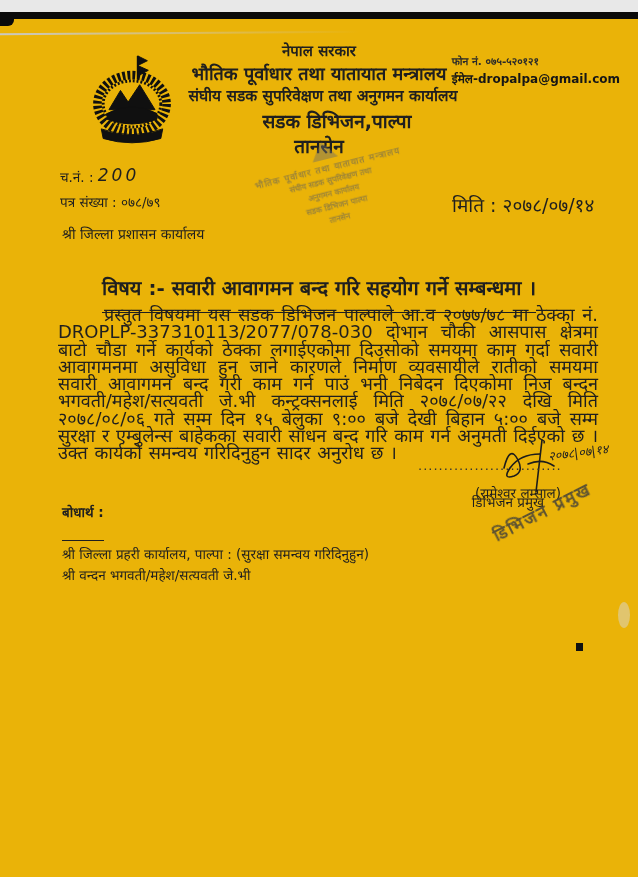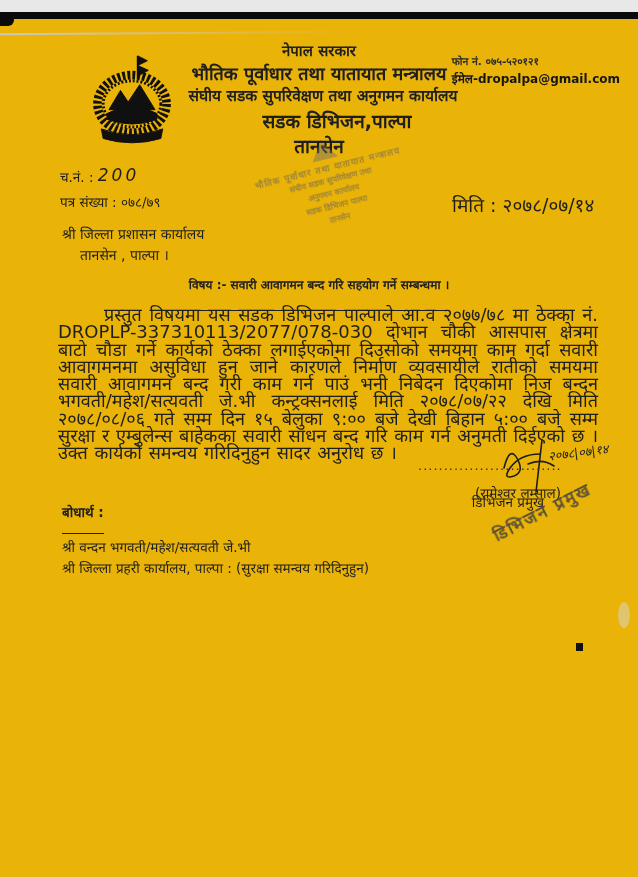--- a/index.html
+++ b/index.html
@@ -42,21 +42,21 @@
   
   .refblock{position:absolute;left:60px;top:150px;font-size:13.5px;line-height:1.7;}
   .chalani-val{font-size:17px;letter-spacing:3px;font-style:italic;position:relative;top:-1px;}
   .dateline{position:absolute;left:452px;top:180px;font-size:19px;}
 
   .recipient{position:absolute;left:62px;top:212px;font-size:14px;line-height:1.5;}
   .recipient .r2{padding-left:18px;}
 
   
   .subject{position:absolute;left:0;top:262px;width:638px;text-align:center;}
-  .subject span{font-size:12px;font-weight:bold;border-bottom:1.5px solid #1f1f1f;padding-bottom:18px;}
+  .subject span{font-size:20px;font-weight:bold;border-bottom:1.5px solid #1f1f1f;padding-bottom:12px;}
 
   
   .body-par{
     position:absolute;left:58px;top:294px;width:540px;
     font-size:18px;line-height:17.3px;text-align:justify;text-indent:46px;
     margin:0;word-spacing:1px;
   }
 
   
   .sig-scribble{position:absolute;left:498px;top:422px;width:140px;height:62px;}
@@ -65,21 +65,21 @@
   .sig-name{position:absolute;left:428px;top:472px;width:180px;text-align:center;font-size:13.5px;}
   .sig-title{position:absolute;left:428px;top:481px;width:160px;text-align:center;font-size:13.5px;}
   .sig-stamp{
     position:absolute;left:462px;top:488px;width:160px;text-align:center;
     font-size:17px;font-weight:bold;color:#3c3c3c;opacity:.8;
     transform:rotate(-27deg);letter-spacing:2px;filter:blur(.3px);
   }
 
   
   .cc{position:absolute;left:62px;top:490px;font-size:13.5px;line-height:1.55;}
-  .cc-head{font-weight:bold;border-bottom:1.5px solid #1f1f1f;display:inline-block;padding-bottom:10px;margin-bottom:3px;text-align:center;}
+  .cc-head{font-weight:bold;border-bottom:1.5px solid #1f1f1f;display:inline-block;padding-bottom:17px;margin-bottom:3px;text-align:center;}
 </style>
 </head>
 <body>
 
 <div class="page">
 
   <div class="scan-bar"></div>
   <div class="scan-bar-corner"></div>
   <div class="scan-line"></div>
   <div class="dot-artifact"></div>
@@ -137,21 +137,20 @@
     </div>
   </div>
 
   <div class="dateline">
     <span>मिति :</span>
     <span>२०७८/०७/१४</span>
   </div>
 
   <div class="recipient">
     <div class="r1">श्री जिल्ला प्रशासन कार्यालय</div>
-    <div class="r2">तानसेन , पाल्पा ।</div>
   </div>
 
   <div class="subject">
     <span>विषय :- सवारी आवागमन बन्द गरि सहयोग गर्ने सम्बन्धमा ।</span>
   </div>
 
   <p class="body-par">प्रस्तुत विषयमा यस सडक डिभिजन पाल्पाले आ.व २०७७/७८ मा ठेक्का नं. DROPLP-337310113/2077/078-030 दोभान चौकी आसपास क्षेत्रमा बाटो चौडा गर्ने कार्यको ठेक्का लगाईएकोमा दिउसोको समयमा काम गर्दा सवारी आवागमनमा असुविधा हुन जाने कारणले निर्माण व्यवसायीले रातीको समयमा सवारी आवागमन बन्द गरी काम गर्न पाउं भनी निबेदन दिएकोमा निज बन्दन भगवती/महेश/सत्यवती जे.भी कन्ट्रक्सनलाई मिति २०७८/०७/२२ देखि मिति २०७८/०८/०६ गते सम्म दिन १५ बेलुका ९:०० बजे देखी बिहान ५:०० बजे सम्म सुरक्षा र एम्बुलेन्स बाहेकका सवारी साधन बन्द गरि काम गर्न अनुमती दिईएको छ । उक्त कार्यको समन्वय गरिदिनुहुन सादर अनुरोध छ ।</p>
 
   <div class="sig-scribble">
     <svg viewBox="0 0 140 62" width="140" height="62">
@@ -163,17 +162,17 @@
     </svg>
   </div>
   <div class="sig-date">२०७८|०७|१४</div>
   <div class="sig-dots">............................</div>
   <div class="sig-name">(रामेश्वर लम्साल)</div>
   <div class="sig-title">डिभिजन प्रमुख</div>
   <div class="sig-stamp">डिभिजन प्रमुख</div>
 
   <div class="cc">
     <div class="cc-head">बोधार्थ :</div>
+    <div>श्री जिल्ला प्रहरी कार्यालय, पाल्पा : (सुरक्षा समन्वय गरिदिनुहुन)</div>
     <div>श्री वन्दन भगवती/महेश/सत्यवती जे.भी</div>
-    <div>श्री जिल्ला प्रहरी कार्यालय, पाल्पा : (सुरक्षा समन्वय गरिदिनुहुन)</div>
   </div>
 
 </div>
 
 </body></html>

